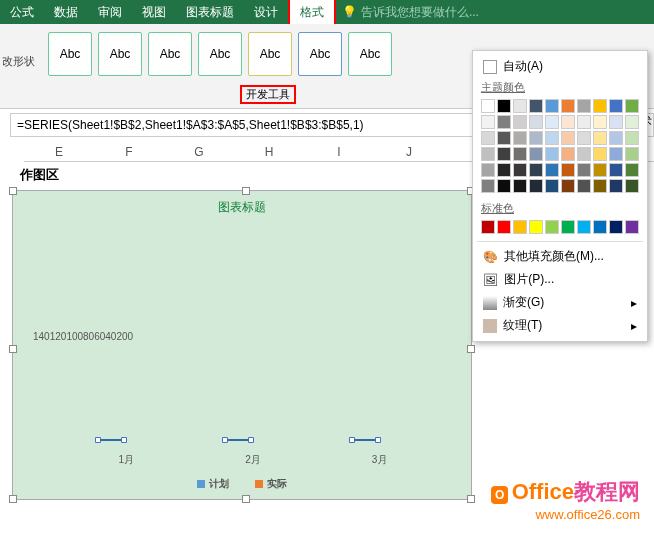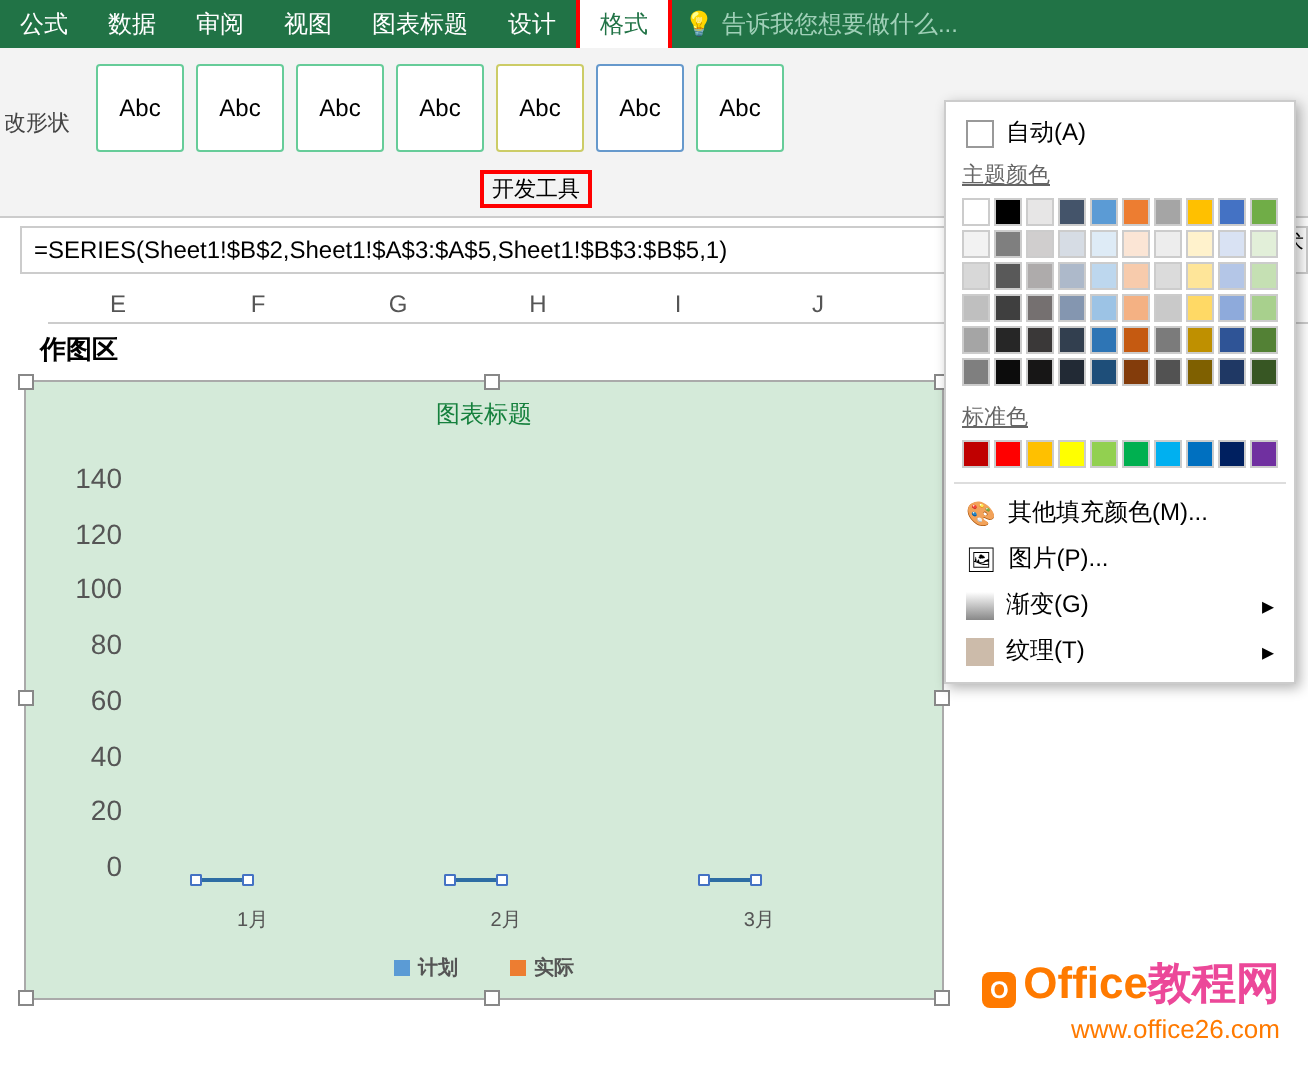--- a/index.html
+++ b/index.html
@@ -18,21 +18,21 @@
 .edit-shape{position:absolute;left:2px;top:30px;font-size:11px;color:#444;}
 .fill-btn{position:absolute;right:110px;top:8px;border:2px solid red;padding:2px 6px;display:flex;align-items:center;gap:4px;}
 .fill-btn .bucket{width:14px;height:14px;background:linear-gradient(135deg,#ffcc00,#ff6600);clip-path:polygon(20% 0,100% 0,100% 80%,80% 100%,0 100%,0 20%);}
 .formula-bar{height:24px;border:1px solid #ccc;display:flex;align-items:center;padding:0 6px;font-size:12px;background:#fff;margin-left:10px;margin-top:4px;}
 .col-headers{display:flex;margin-left:24px;margin-top:6px;border-bottom:1px solid #ccc;}
 .col-h{width:70px;text-align:center;color:#555;font-size:12px;line-height:18px;}
 .plot-label{margin:4px 0 0 20px;font-size:13px;font-weight:bold;}
 .chart-container{margin:6px 12px;width:460px;height:310px;background:#d4ead9;border:1px solid #aaa;position:relative;}
 .chart-title{text-align:center;color:#15803d;font-size:12px;padding-top:8px;}
 .plot-area{position:absolute;left:50px;top:40px;width:380px;height:210px;}
-.y-axis{position:absolute;left:20px;top:40px;height:210px;display:flex;flex-direction:column;justify-content:space-between;align-items:flex-end;width:28px;font-size:14px;color:#555;}
+.y-axis{position:absolute;left:20px;top:40px;height:210px;display:flex;flex-direction:row;justify-content:space-between;align-items:center;width:28px;font-size:10px;color:#555;}
 .bars{position:absolute;bottom:0;left:0;width:100%;height:100%;display:flex;justify-content:space-around;align-items:flex-end;}
 .bar-group{display:flex;gap:2px;align-items:flex-end;}
 .bar{width:28px;position:relative;}
 .bar.plan{background:#5b9bd5;border:1px solid #2e6da4;}
 .bar.actual{background:#ed7d31;}
 .handle{width:6px;height:6px;background:#fff;border:1px solid #4472c4;position:absolute;border-radius:1px;}
 .x-labels{position:absolute;bottom:32px;left:50px;width:380px;display:flex;justify-content:space-around;font-size:10px;color:#555;}
 .legend{position:absolute;bottom:8px;left:0;width:100%;display:flex;justify-content:center;gap:26px;font-size:10px;color:#555;}
 .legend span{display:flex;align-items:center;gap:4px;}
 .swatch{width:8px;height:8px;}

